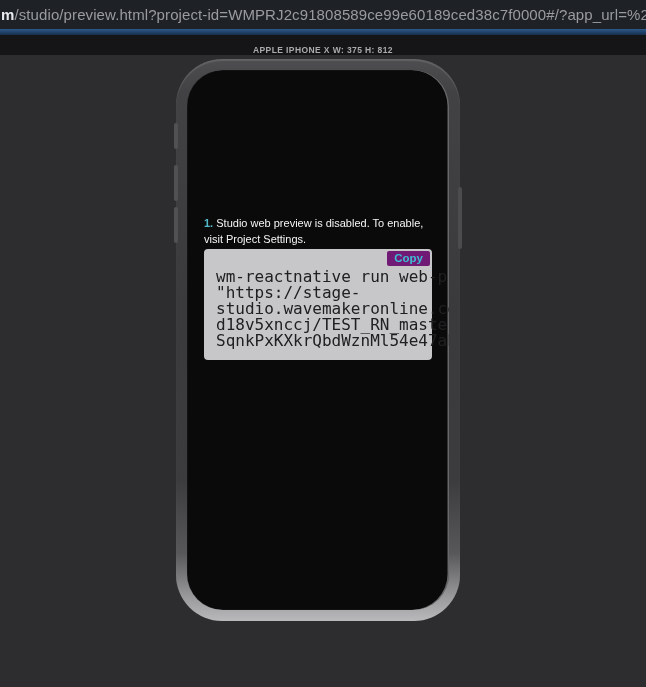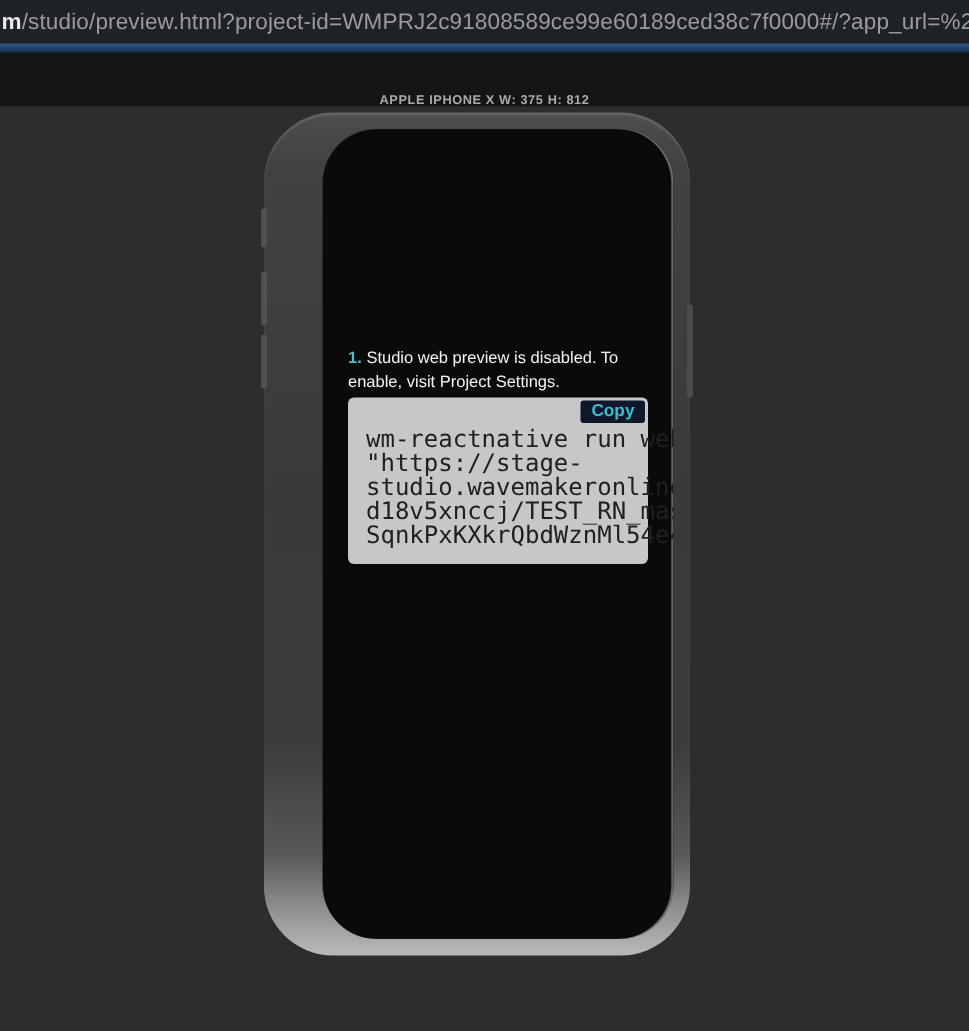--- a/index.html
+++ b/index.html
@@ -30,21 +30,21 @@
   }
 
   
   .blue-divider {
     height: 6px;
     background: linear-gradient(180deg, #2d5a8c 0%, #1c3a5c 70%, #17304d 100%);
   }
 
   
   .device-toolbar {
-    height: 36px;
+    height: 20px;
     background: #151517;
     display: flex;
     align-items: flex-end;
     justify-content: center;
   }
   .device-label {
     color: #ababad;
     font-size: 8.5px;
     font-weight: bold;
     letter-spacing: 0.4px;
@@ -84,21 +84,20 @@
 
   .screen {
     position: absolute;
     left: 11px; right: 11px; top: 11px; bottom: 11px;
     border-radius: 36px;
     background: #0a0a0b;
     overflow: hidden;
     box-shadow:
       inset -1.5px 0 0 rgba(235,235,235,0.4),
       inset 0 0 0 0.5px rgba(255,255,255,0.07);
-    margin-left: 28px;
   }
 
   
   .screen-content {
     position: absolute;
     left: 17px;
     right: 17px;
     top: 145px;
     color: #f4f4f4;
     font-size: 11px;
@@ -119,21 +118,21 @@
     font-family: "DejaVu Sans Mono", monospace;
     font-size: 16px;
     line-height: 16px;
     color: #202022;
     white-space: pre;
   }
   .copy-button {
     position: absolute;
     top: 2px;
     right: 2px;
-    background: #0f172a;
+    background: #701a75;
     color: #3fbcd2;
     font-weight: bold;
     font-size: 11.5px;
     padding: 1px 7px 2px 7px;
     border-radius: 2px;
     border: none;
     font-family: "Liberation Sans", sans-serif;
     cursor: pointer;
   }
 

